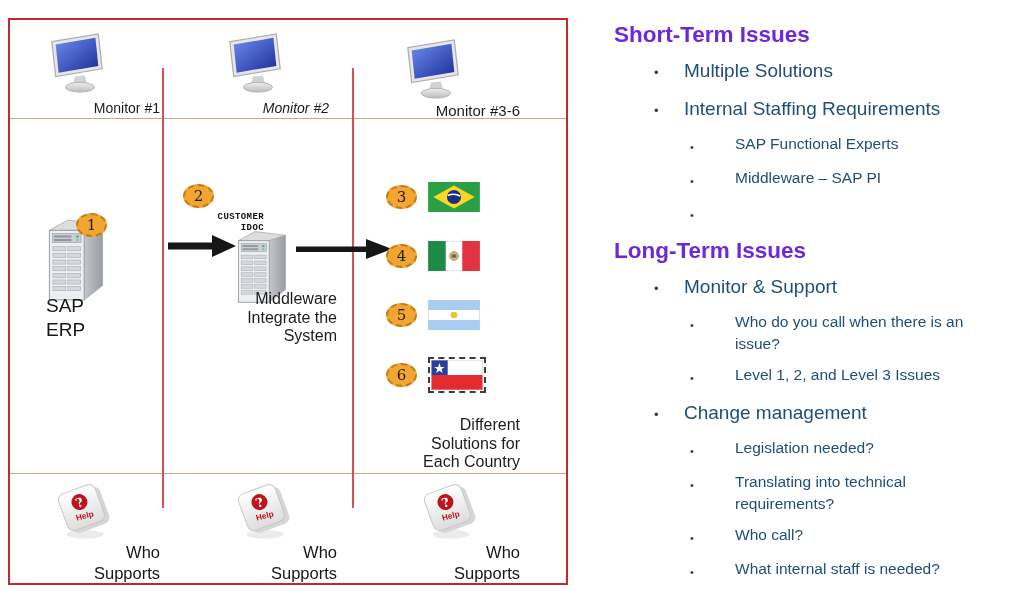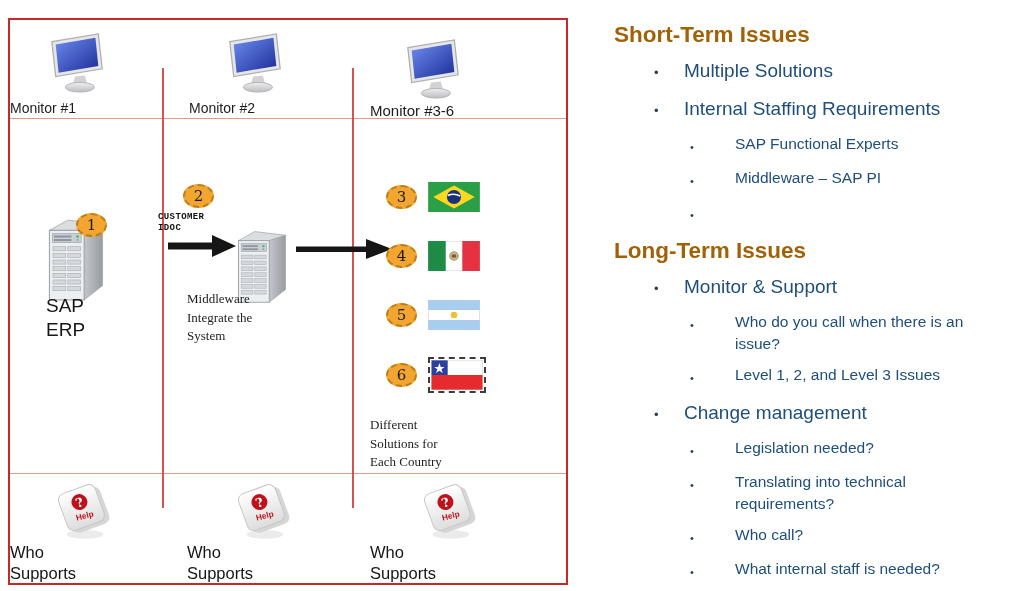--- a/index.html
+++ b/index.html
@@ -7,59 +7,59 @@
   #stage{position:relative;width:1024px;height:591px;background:#fff;overflow:hidden;}
 
   
   .dbox{position:absolute;left:8px;top:18px;width:556px;height:563px;border:2px solid #c42a28;background:#fff;}
   .grid-h{position:absolute;left:0;width:100%;height:1px;background:#e09a88;}
   .grid-h1{top:98px;} .grid-h2{top:453px;}
   .grid-v{position:absolute;top:48px;width:2px;height:440px;background:#d4524f;}
   .grid-v1{left:152px;} .grid-v2{left:342px;}
 
   .abs{position:absolute;}
-  .ctr{text-align:left;}
+  .ctr{text-align:right;}
   .pre{white-space:pre-line;}
 
   .mon-icon{width:62px;height:66px;}
   .mon1{left:36px;top:10px;} .mon2{left:214px;top:10px;} .mon3{left:392px;top:16px;}
   .monlbl{font-size:14px;color:#1c1c1c;width:150px;}
-  .monlbl1{left:0;top:80px;} .monlbl2{left:179px;top:80px;}
+  .monlbl1{left:0;top:80px;} .monlbl2{left:169px;top:80px;font-style:italic;}
   .monlbl3{left:360px;top:82px;font-size:15px;}
 
   .srv1{left:33px;top:194px;width:66px;height:90px;}
   .srv2{left:223px;top:206px;width:58px;height:80px;}
 
   .badge{width:31px;height:24px;background:#f2a530;border:2px dashed #bd7f15;border-radius:50%;
          display:flex;align-items:center;justify-content:center;
          font-family:"DejaVu Serif",serif;font-size:15px;color:#1d1d1d;box-sizing:border-box;}
   .badge1{left:66px;top:193px;z-index:3;}
   .badge2{left:173px;top:164px;}
 
   .syslbl{left:36px;top:274px;font-size:19px;line-height:24px;color:#161616;}
   .flowlbl{left:148px;top:192px;width:106px;font-size:9px;font-weight:bold;line-height:11px;
            letter-spacing:.4px;color:#111;font-family:Liberation Mono, monospace;}
-  .cap{font-size:13px;line-height:18.5px;color:#1c1c1c;width:150px;font-family:Liberation Serif, serif;}
+  .cap{font-size:16px;line-height:18.5px;color:#1c1c1c;width:150px;}
   .cap2{left:177px;top:270px;} .cap3{left:360px;top:396px;}
 
   .arrow1{left:158px;top:215px;} .arrow2{left:286px;top:218px;}
 
   .crow{position:absolute;left:376px;display:flex;align-items:center;gap:11px;}
   .crow1{top:162px;} .crow2{top:221px;} .crow3{top:280px;} .crow4{top:337px;}
   .flag{width:52px;height:30px;display:block;}
   .flag-sel{border:2px dashed #3c3c3c;padding:1px;background:#fff;}
 
   .helpkey{width:66px;height:66px;}
   .help1{left:40px;top:458px;} .help2{left:220px;top:458px;} .help3{left:406px;top:458px;}
   .who{font-size:16.5px;line-height:21px;color:#161616;width:150px;}
   .who1{left:0;top:522px;} .who2{left:177px;top:522px;} .who3{left:360px;top:522px;}
 
   
   .panel{position:absolute;left:600px;top:12px;width:424px;padding-top:8px;}
-  .hdg{font-size:22.5px;font-weight:bold;color:#a16207;padding-left:14px;line-height:30px;margin-bottom:8px;}
+  .hdg{font-size:22.5px;font-weight:bold;color:#6d28d9;padding-left:14px;line-height:30px;margin-bottom:8px;}
   .hdg2{margin-top:8px;}
   .li{display:flex;align-items:flex-start;color:#1f4e79;}
   .l1{padding-left:54px;font-size:19px;line-height:26px;margin-bottom:9px;}
   .l1 .dot{flex:0 0 30px;font-size:13px;padding-top:2px;color:#2a3f57;}
   .l2{padding-left:90px;font-size:15.5px;line-height:22px;margin-bottom:9px;}
   .l2 .dot{flex:0 0 28px;font-size:11px;padding-top:3px;color:#2a3f57;}
   .l2 .txt{max-width:262px;margin-left:17px;}
   .mb10{margin-bottom:10px;} .mb11{margin-bottom:11px;}
 </style>
 </head>

